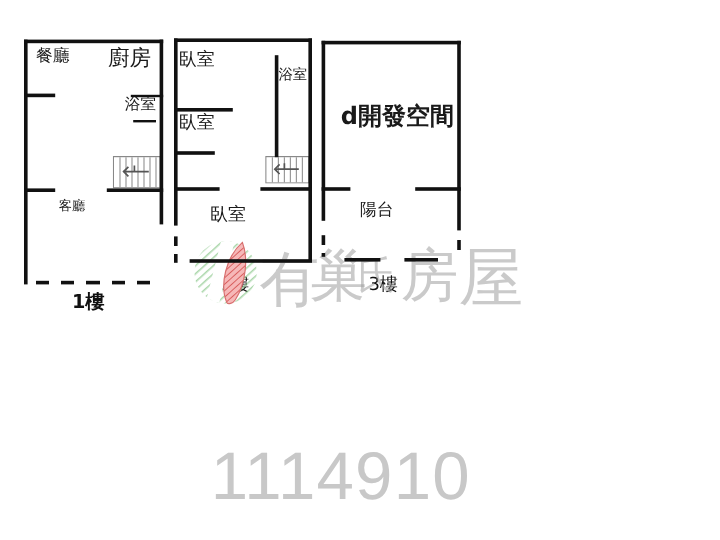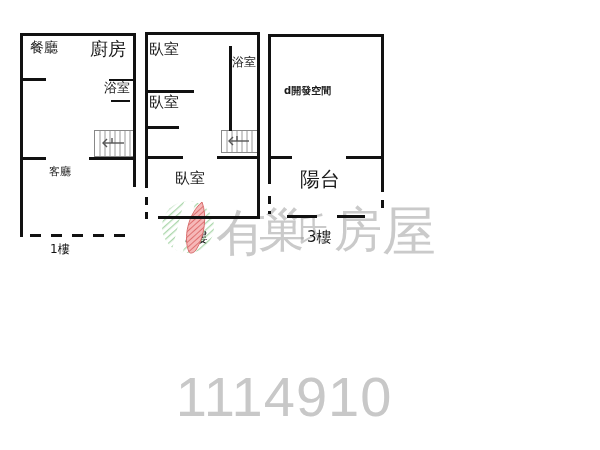--- a/index.html
+++ b/index.html
@@ -54,21 +54,21 @@
         <line x1="9" y1="13" x2="30" y2="13"></line>
         <polyline points="13,9 9,13 13,17"></polyline>
         <line x1="18" y1="8" x2="18" y2="13"></line>
       </g>
     </svg>
 
     <span class="lbl" style="left:30px;top:40px;font-size:14px">餐廳</span>
     <span class="lbl" style="left:90px;top:39px;font-size:18px">廚房</span>
     <span class="lbl" style="left:104px;top:81px;font-size:13px">浴室</span>
     <span class="lbl" style="left:49px;top:166px;font-size:11px">客廳</span>
-    <span class="floorlbl" style="left:50px;top:243px;font-size:12px;font-weight:normal">1樓</span>
+    <span class="floorlbl" style="left:60px;top:243px;font-size:16px;font-weight:bold">1樓</span>
   </div>
 
   <div>
     <div class="w" style="left:145px;top:32px;width:3px;height:156px"></div>
     <div class="dash-v" style="left:145px;top:197px;height:22px"></div>
     <div class="w" style="left:145px;top:32px;width:115px;height:3px"></div>
     <div class="w" style="left:257px;top:32px;width:3px;height:186px"></div>
     <div class="w" style="left:229px;top:46px;width:3px;height:85px"></div>
     <div class="w" style="left:145px;top:90px;width:49px;height:3px"></div>
     <div class="w" style="left:145px;top:126px;width:34px;height:3px"></div>
@@ -104,22 +104,22 @@
     <div class="w" style="left:268px;top:34px;width:3px;height:150px"></div>
     <div class="dash-v" style="left:268px;top:196px;height:18px"></div>
     <div class="w" style="left:268px;top:34px;width:116px;height:3px"></div>
     <div class="w" style="left:381px;top:34px;width:3px;height:158px"></div>
     <div class="dash-v" style="left:381px;top:200px;height:15px"></div>
     <div class="w" style="left:268px;top:156px;width:24px;height:3px"></div>
     <div class="w" style="left:346px;top:156px;width:38px;height:3px"></div>
     <div class="w" style="left:287px;top:215px;width:30px;height:3px"></div>
     <div class="w" style="left:337px;top:215px;width:28px;height:3px"></div>
 
-    <span class="lbl" style="left:284px;top:85px;font-size:10px;font-weight:600">d開發空間</span>
-    <span class="lbl" style="left:300px;top:168px;font-size:20px">陽台</span>
+    <span class="lbl" style="left:284px;top:85px;font-size:20px;font-weight:600">d開發空間</span>
+    <span class="lbl" style="left:300px;top:168px;font-size:14px">陽台</span>
     <span class="floorlbl" style="left:307px;top:229px;font-size:15px">3樓</span>
   </div>
 
   <svg id="wm-logo" width="60" height="58" viewBox="0 0 60 58">
     <defs>
       <pattern id="ghatch" width="5" height="5" patternUnits="userSpaceOnUse" patternTransform="rotate(48)">
         <rect width="5" height="5" fill="#ffffff" fill-opacity="0"></rect>
         <line x1="0" y1="0" x2="0" y2="5" stroke="#8fc98f" stroke-width="2.6" stroke-opacity="0.75"></line>
       </pattern>
       <pattern id="rhatch" width="4" height="4" patternUnits="userSpaceOnUse" patternTransform="rotate(48)">

